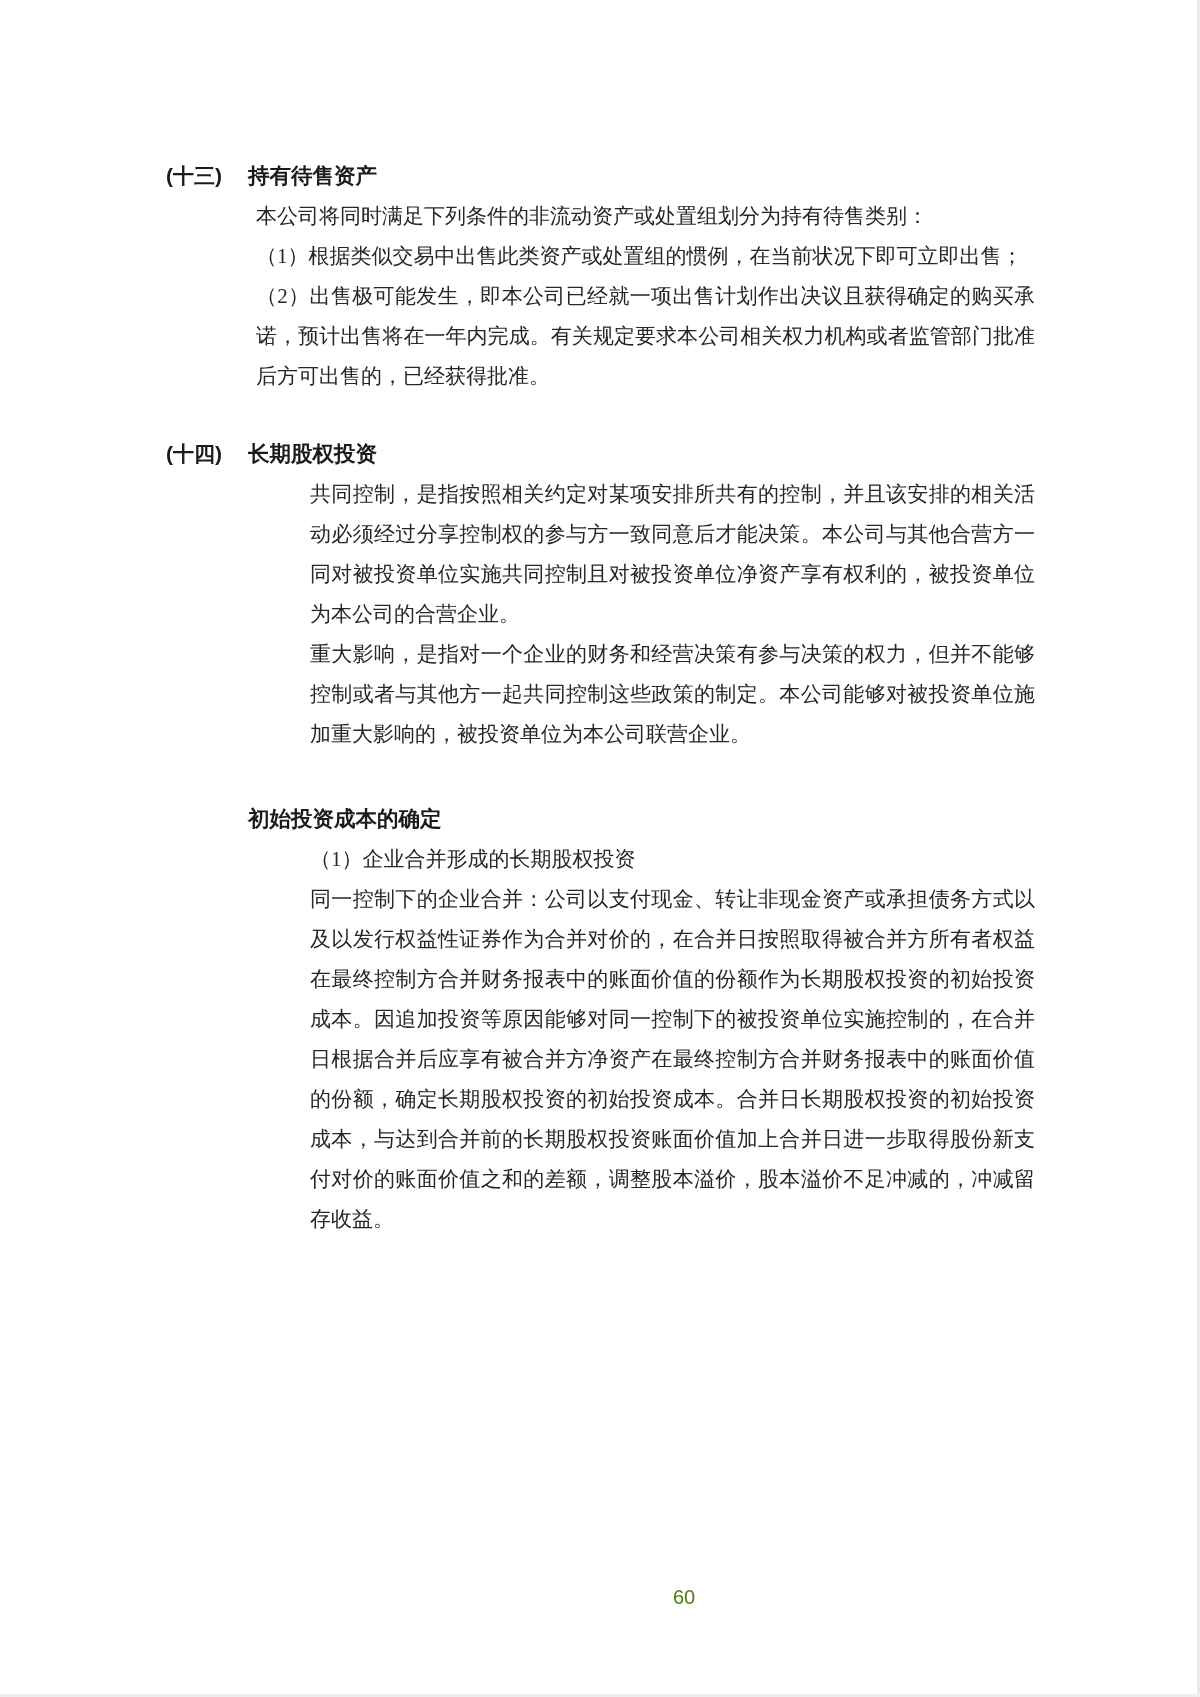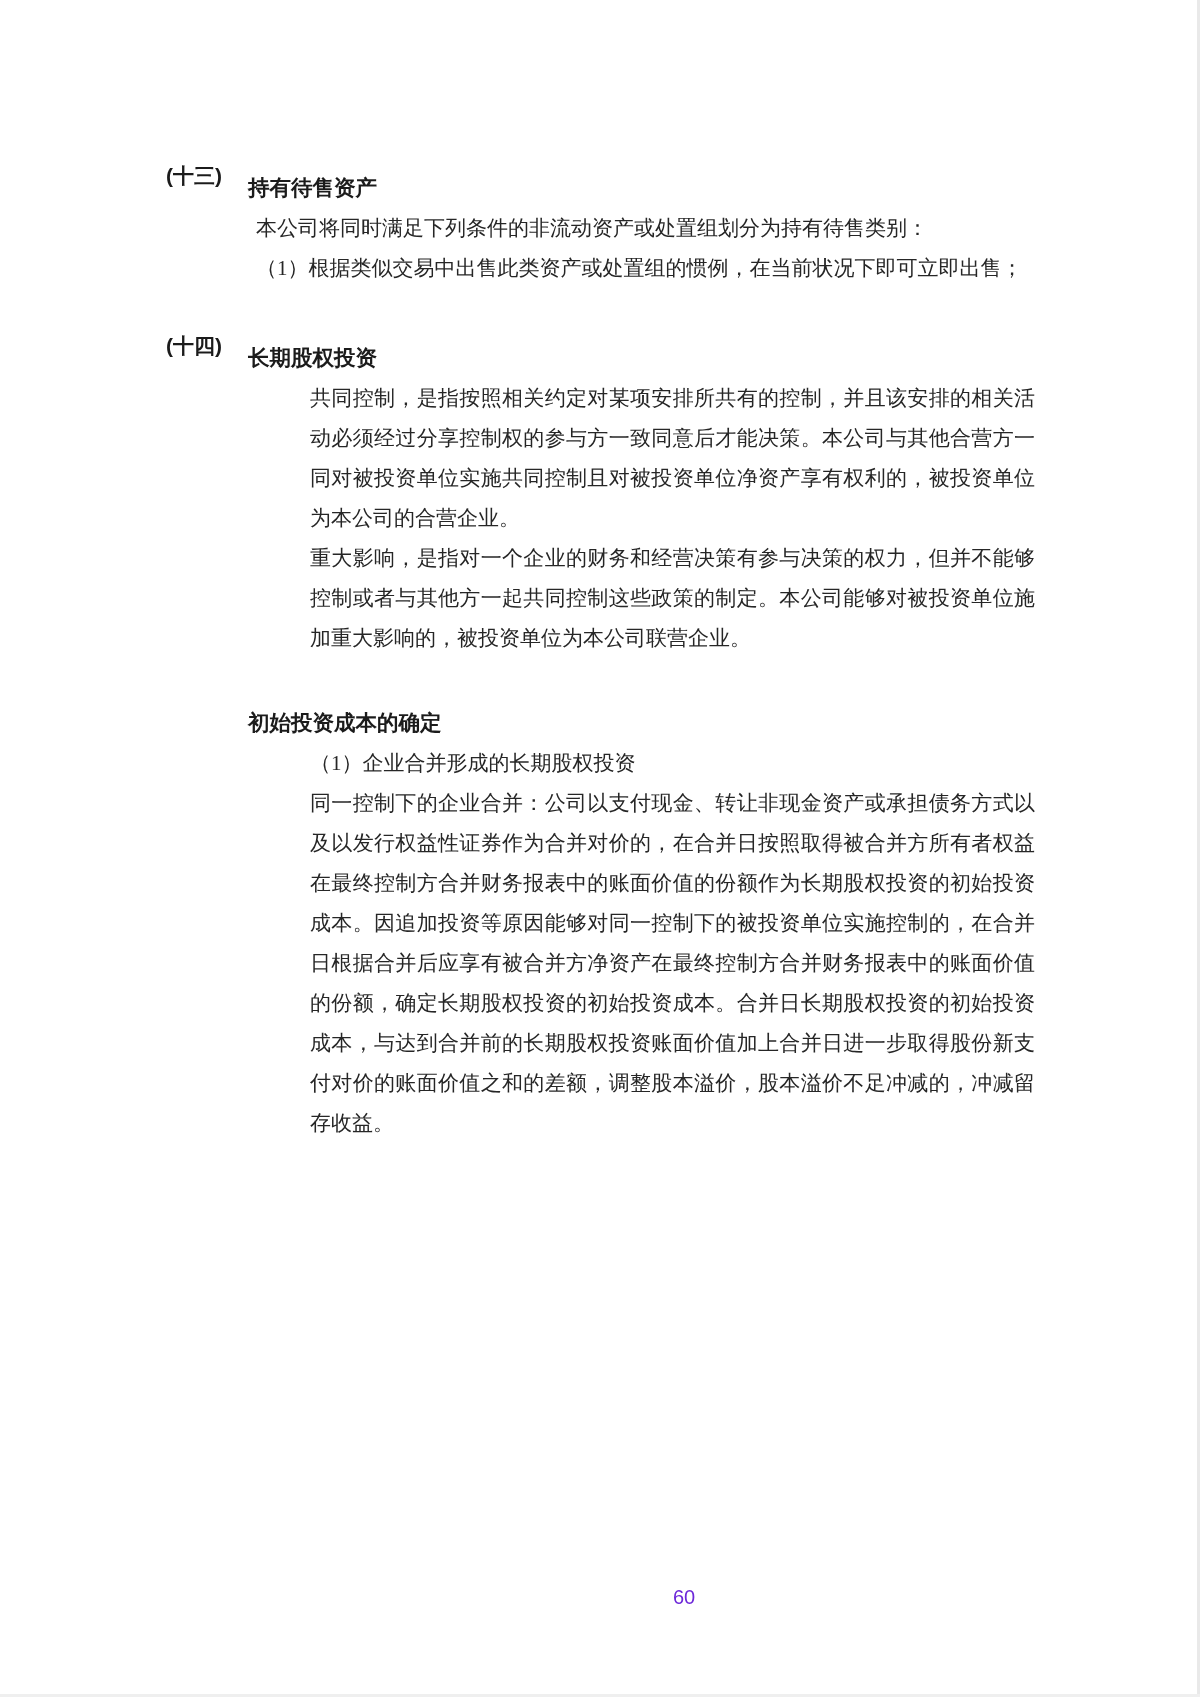--- a/index.html
+++ b/index.html
@@ -34,21 +34,20 @@
     font-family: "Liberation Sans", "DejaVu Sans", sans-serif;
     font-weight: 700;
     font-size: 21px;
     line-height: 40px;
     color: #1b1b1b;
     white-space: nowrap;
   }
   .section-content {
     flex: 1;
     min-width: 0;
-    margin-top: 12px;
   }
   .section-title {
     margin: 0;
     font-family: "Liberation Sans", "DejaVu Sans", sans-serif;
     font-weight: 700;
     font-size: 21.5px;
     line-height: 40px;
     color: #1b1b1b;
   }
   .subheading {
@@ -79,21 +78,21 @@
     color: #262626;
   }
   .page-number {
     position: absolute;
     left: 640px;
     top: 1586px;
     width: 88px;
     text-align: center;
     font-family: "Liberation Sans", "DejaVu Sans", sans-serif;
     font-size: 20px;
-    color: #6d28d9;
+    color: #4d7c0f;
   }
   .scan-edge-right {
     position: absolute;
     right: 0;
     top: 0;
     width: 3px;
     height: 100%;
     background: #e9e9e9;
   }
   .scan-edge-bottom {
@@ -109,20 +108,21 @@
 <body>
 
 <main class="page">
   <div class="sections" id="sections">
       <section class="section">
         <div class="section-marker">(十三)</div>
         <div class="section-content">
           <h1 class="section-title">持有待售资产</h1>
           <p class="paragraph-l1">本公司将同时满足下列条件的非流动资产或处置组划分为持有待售类别：</p>
           <p class="paragraph-l1">（1）根据类似交易中出售此类资产或处置组的惯例，在当前状况下即可立即出售；</p>
+          <p class="paragraph-l1">（2）出售极可能发生，即本公司已经就一项出售计划作出决议且获得确定的购买承诺，预计出售将在一年内完成。有关规定要求本公司相关权力机构或者监管部门批准后方可出售的，已经获得批准。</p>
         </div>
       </section>
       <section class="section">
         <div class="section-marker">(十四)</div>
         <div class="section-content">
           <h1 class="section-title">长期股权投资</h1>
           <p class="paragraph-l2">共同控制，是指按照相关约定对某项安排所共有的控制，并且该安排的相关活动必须经过分享控制权的参与方一致同意后才能决策。本公司与其他合营方一同对被投资单位实施共同控制且对被投资单位净资产享有权利的，被投资单位为本公司的合营企业。</p>
           <p class="paragraph-l2">重大影响，是指对一个企业的财务和经营决策有参与决策的权力，但并不能够控制或者与其他方一起共同控制这些政策的制定。本公司能够对被投资单位施加重大影响的，被投资单位为本公司联营企业。</p>
           <h2 class="subheading gap-before">初始投资成本的确定</h2>
           <p class="paragraph-l2">（1）企业合并形成的长期股权投资</p>

